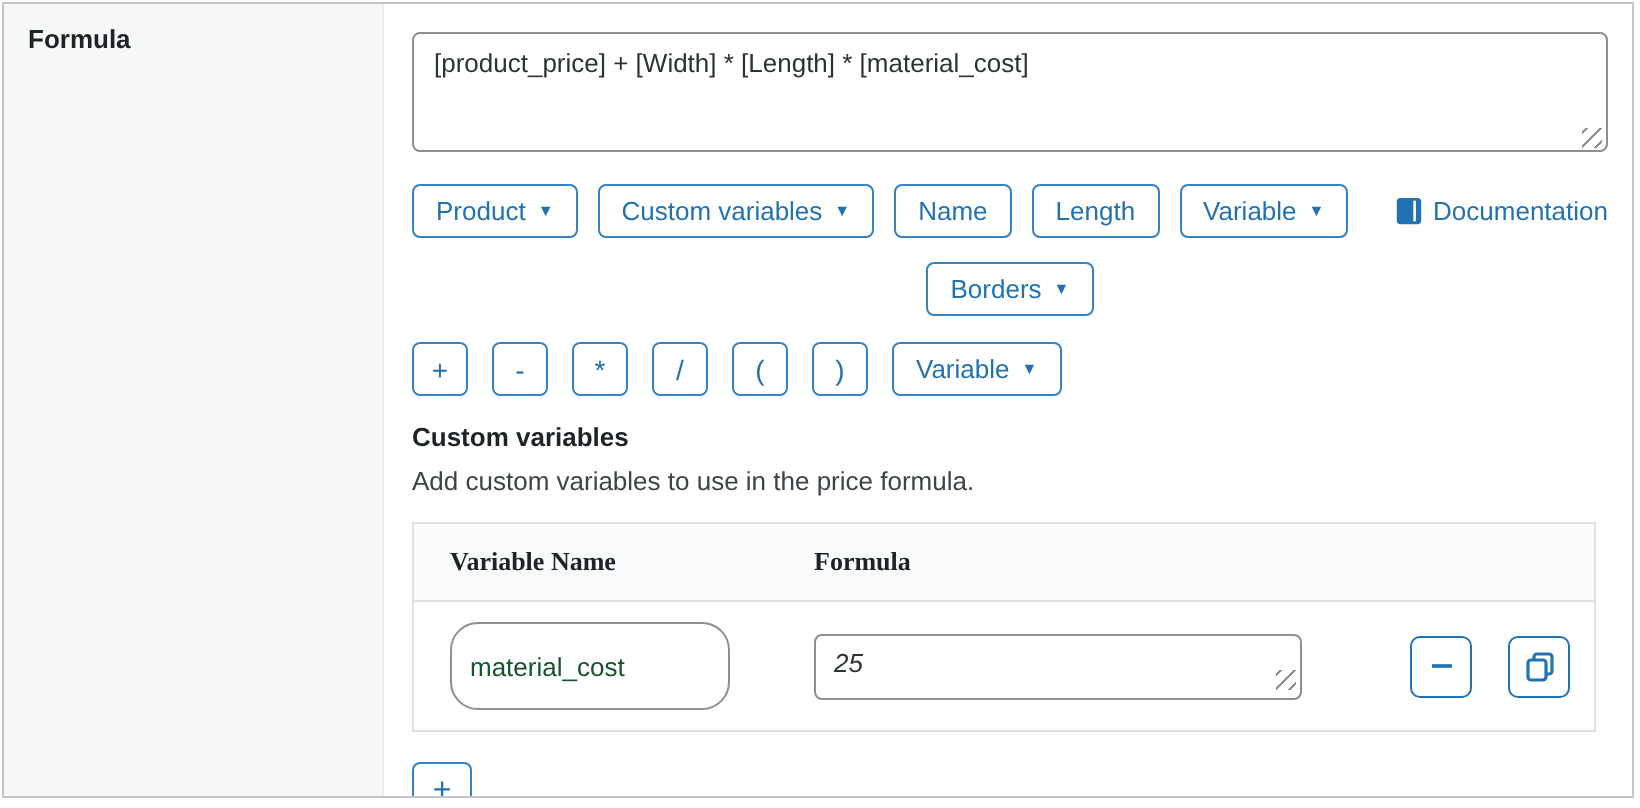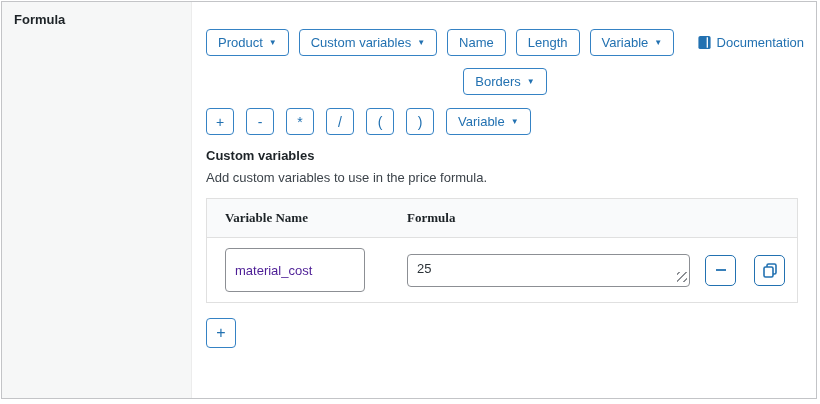--- a/index.html
+++ b/index.html
@@ -132,42 +132,43 @@
   .vars-row {
     display: flex;
     align-items: center;
     padding: 10px 12px 10px 18px;
   }
   .vars-row .cell-name { width: 182px; }
   input.var-name-input {
     width: 140px;
     height: 44px;
     border: 1px solid #8c8f94;
-    border-radius: 4px;
+    border-radius: 14px;
     padding: 4px 9px;
     font-family: "Liberation Sans", "DejaVu Sans", sans-serif;
     font-size: 13px;
-    color: #4c1d95;
+    color: #14532d;
     outline: none;
     background: #fff;
   }
   .cell-formula { position: relative; }
   textarea.var-formula {
-    width: 283px;
+    width: 244px;
     height: 33px;
     border: 1px solid #8c8f94;
     border-radius: 4px;
     padding: 6px 9px;
     font-family: "Liberation Sans", "DejaVu Sans", sans-serif;
     font-size: 13px;
     color: #2c3338;
     resize: none;
     outline: none;
     display: block;
     background: #fff;
+    font-style: italic;
   }
   .row-actions {
     margin-left: auto;
     display: flex;
     gap: 18px;
     align-items: center;
   }
   .icon-btn {
     width: 31px;
     height: 31px;
@@ -200,20 +201,24 @@
 </head>
 <body>
 
 <div class="wrap">
   <div class="sidebar">
     <div class="sidebar-label">Formula</div>
   </div>
 
   <div class="main">
 
+    <div class="ta-wrap">
+      <textarea class="formula-main" spellcheck="false" style="">[product_price] + [Width] * [Length] * [material_cost]</textarea>
+      <div class="grip"></div>
+    </div>
 
     <div class="btn-row row-a">
       <button class="wc-btn">
         <span>Product</span>
         <span class="arrow">▼</span>
       </button>
       <button class="wc-btn">
         <span>Custom variables</span>
         <span class="arrow">▼</span>
       </button>

